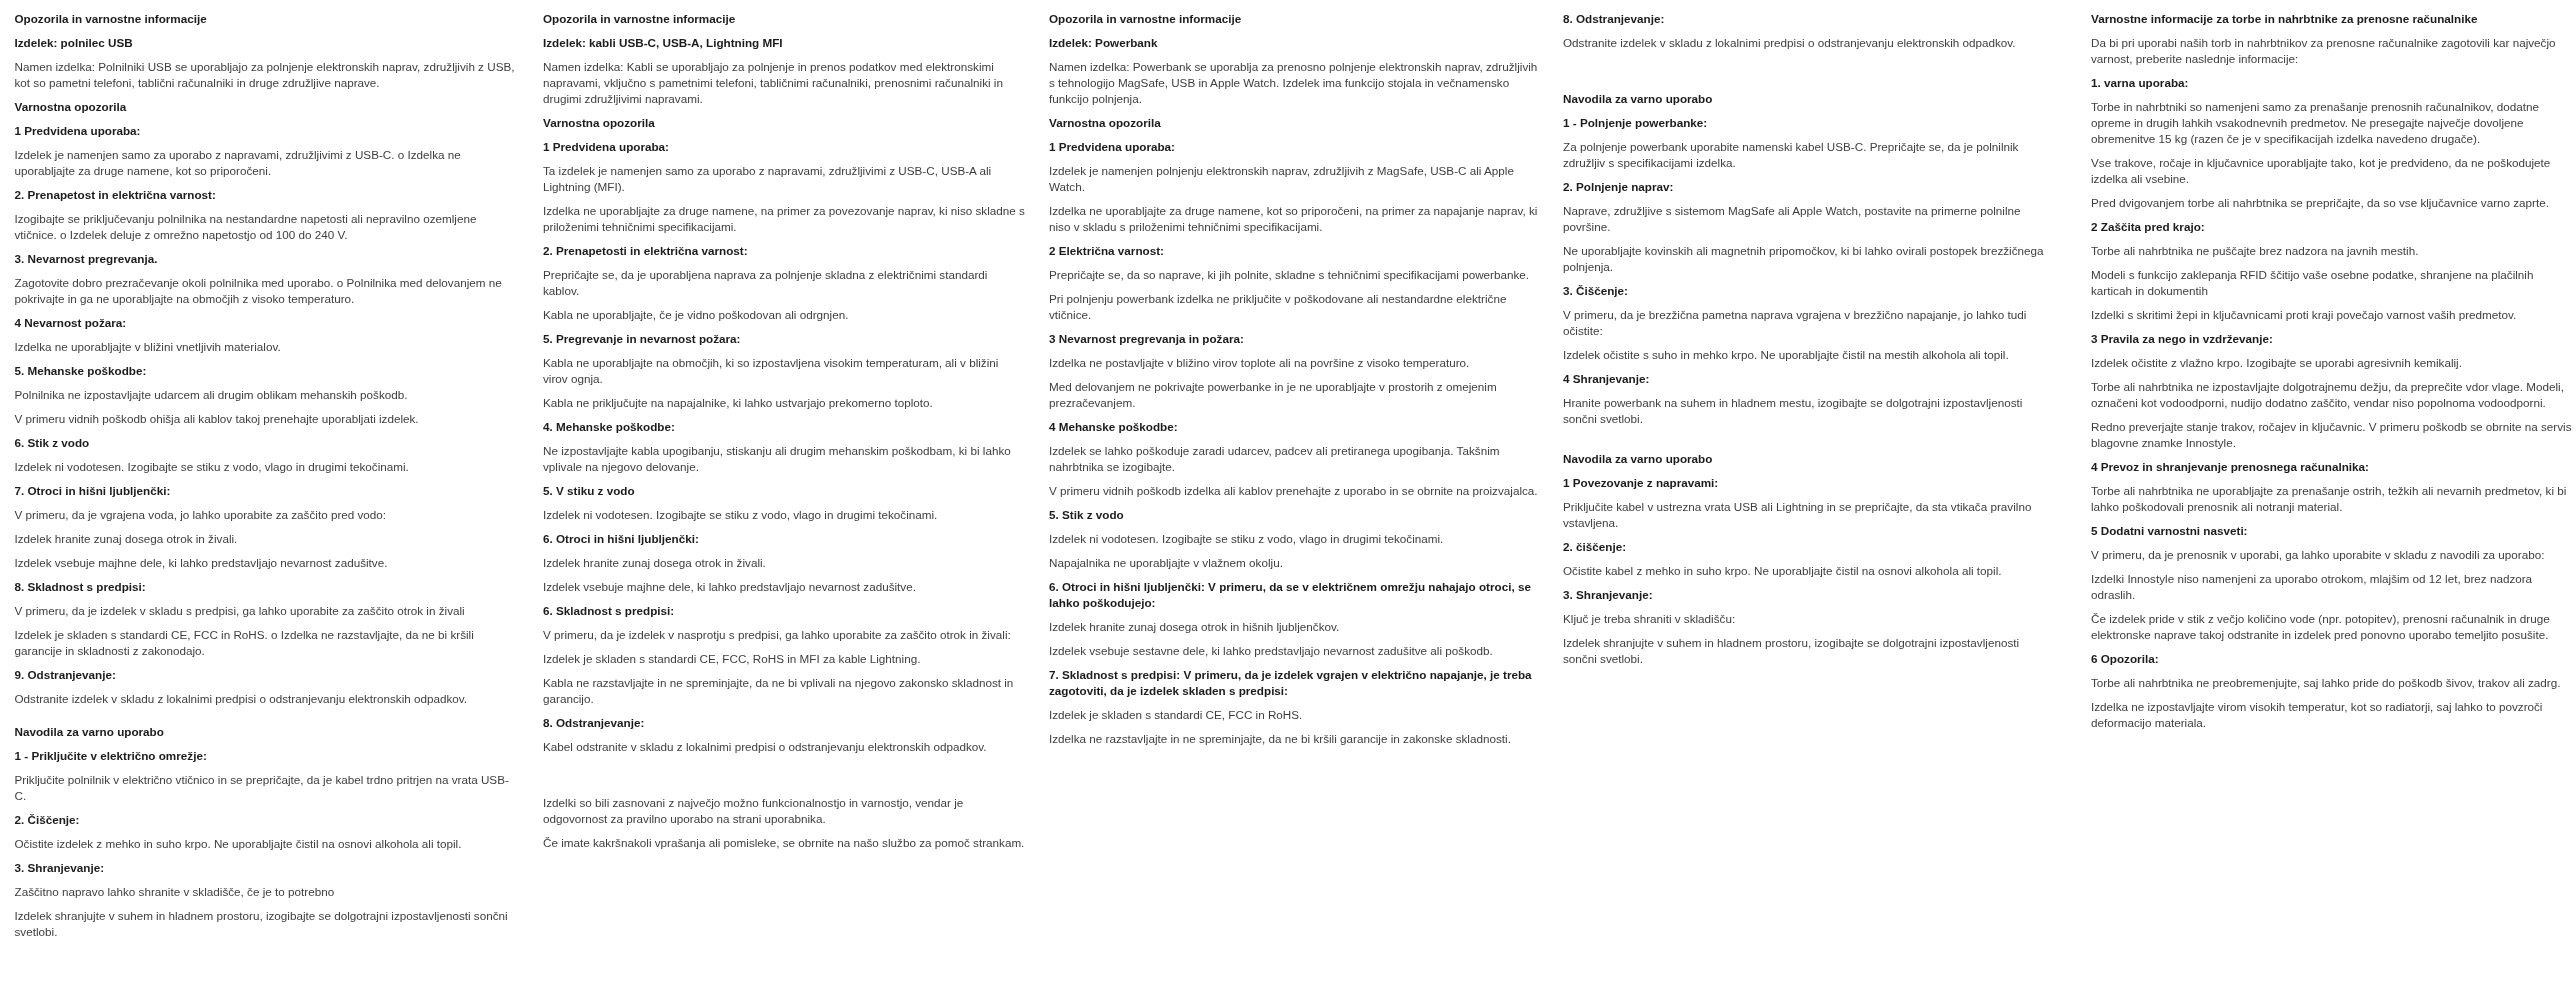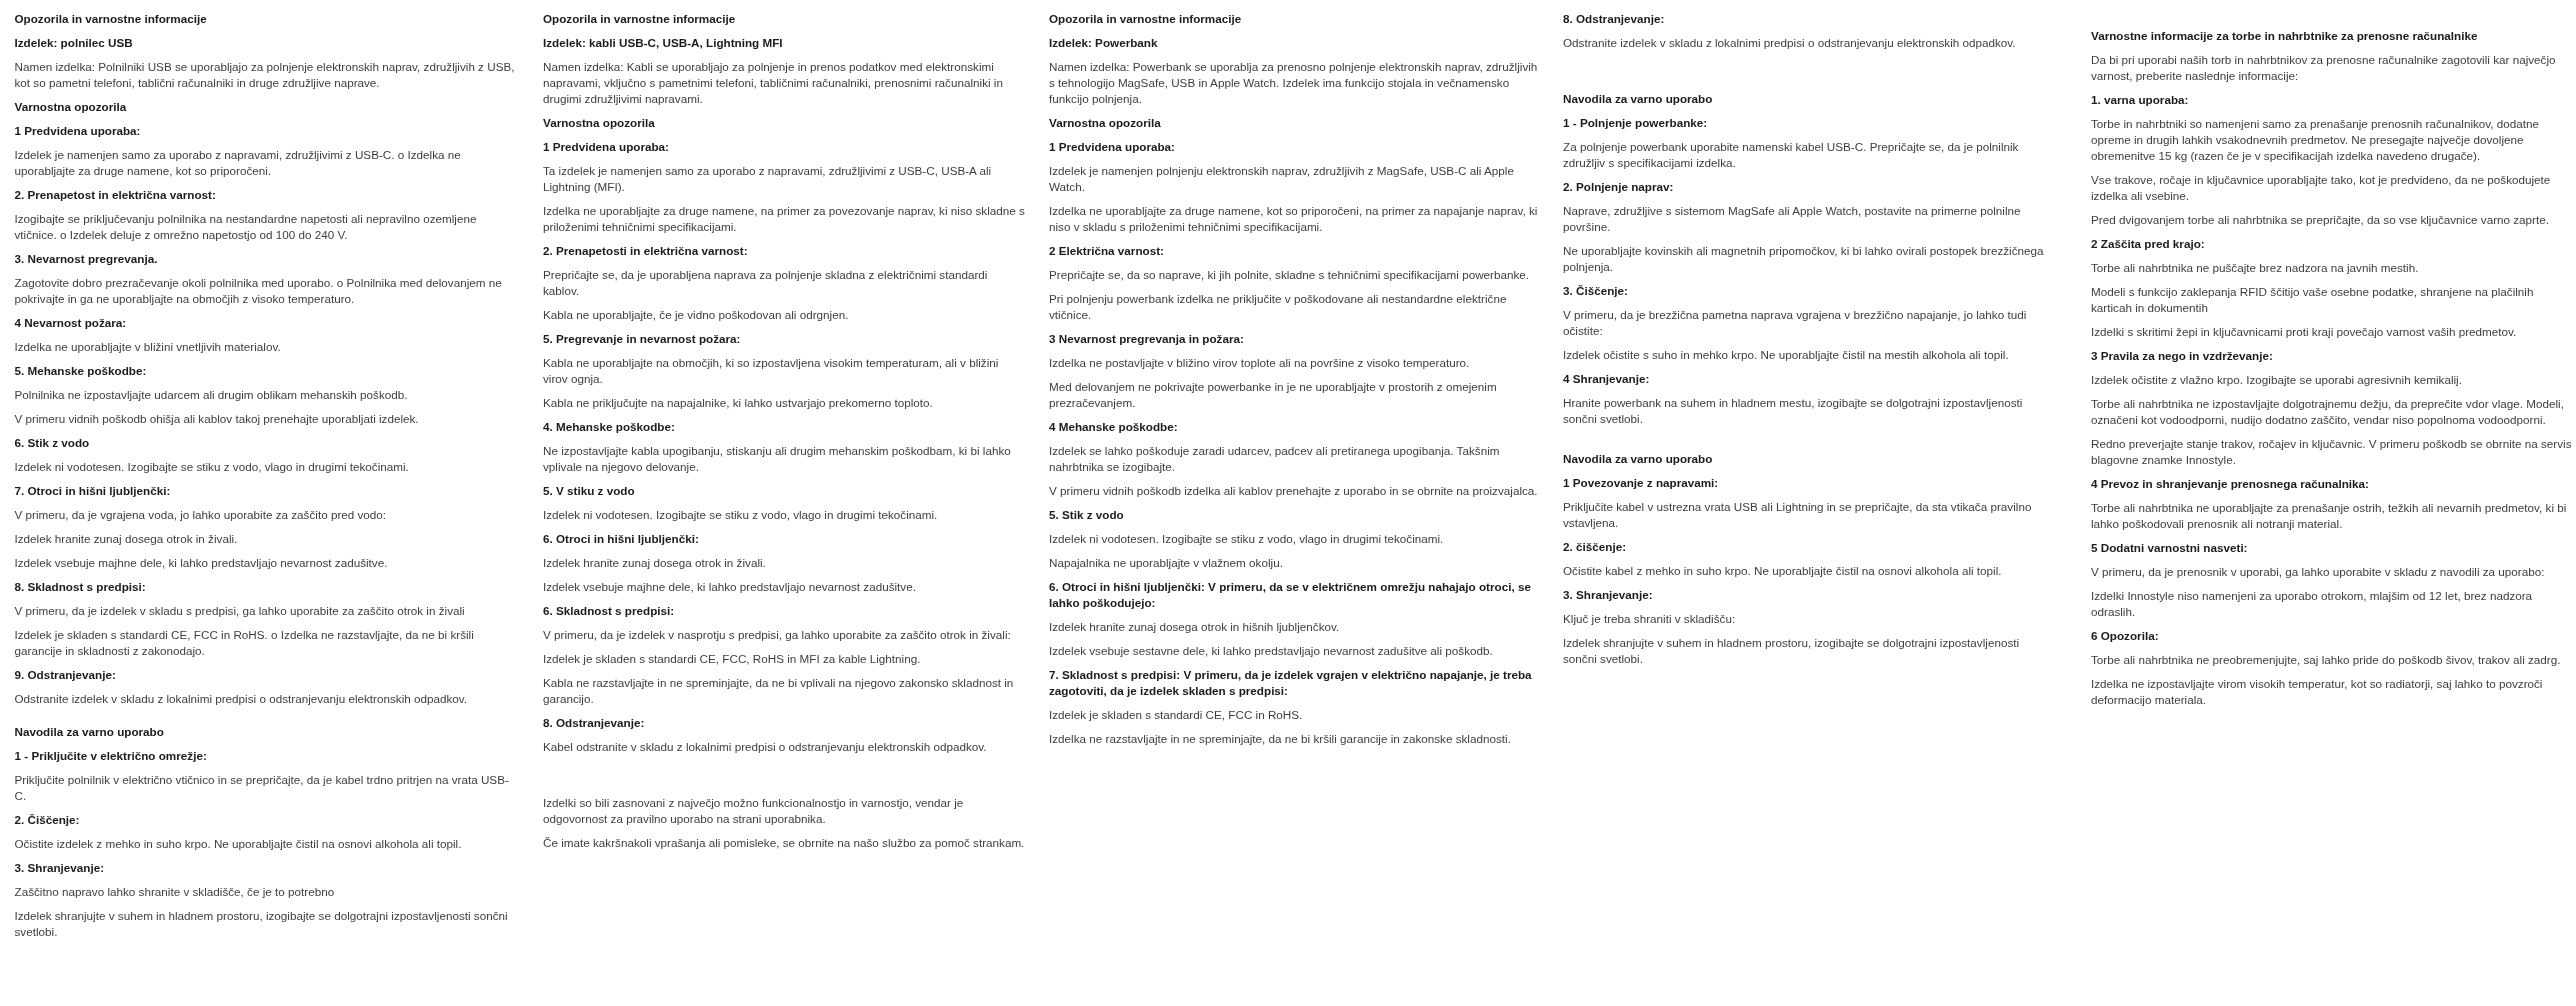--- a/index.html
+++ b/index.html
@@ -19,21 +19,21 @@
   }
   .col {
     position: absolute;
     top: 10.5px;
   }
   
   .col:nth-child(1) { left: 14.5px;   width: 502px; }
   .col:nth-child(2) { left: 543px;  width: 483px; }
   .col:nth-child(3) { left: 1049px; width: 489px; }
   .col:nth-child(4) { left: 1563px; width: 493px; }
-  .col:nth-child(5) { left: 2091px; width: 483px; margin-top: 17px; }
+  .col:nth-child(5) { left: 2091px; width: 483px; }
 
   .heading {
     font-size: 11.7px;
     line-height: 16px;
     font-weight: 700;
     color: #1c1c1c;
     margin: 0 0 8px 0;
   }
   .body {
     font-size: 11.7px;
@@ -181,18 +181,19 @@
       <p class="body">Izdelki s skritimi žepi in ključavnicami proti kraji povečajo varnost vaših predmetov.</p>
       <h3 class="heading">3 Pravila za nego in vzdrževanje:</h3>
       <p class="body">Izdelek očistite z vlažno krpo. Izogibajte se uporabi agresivnih kemikalij.</p>
       <p class="body">Torbe ali nahrbtnika ne izpostavljajte dolgotrajnemu dežju, da preprečite vdor vlage. Modeli, označeni kot vodoodporni, nudijo dodatno zaščito, vendar niso popolnoma vodoodporni.</p>
       <p class="body">Redno preverjajte stanje trakov, ročajev in ključavnic. V primeru poškodb se obrnite na servis blagovne znamke Innostyle.</p>
       <h3 class="heading">4 Prevoz in shranjevanje prenosnega računalnika:</h3>
       <p class="body">Torbe ali nahrbtnika ne uporabljajte za prenašanje ostrih, težkih ali nevarnih predmetov, ki bi lahko poškodovali prenosnik ali notranji material.</p>
       <h3 class="heading">5 Dodatni varnostni nasveti:</h3>
       <p class="body">V primeru, da je prenosnik v uporabi, ga lahko uporabite v skladu z navodili za uporabo:</p>
       <p class="body">Izdelki Innostyle niso namenjeni za uporabo otrokom, mlajšim od 12 let, brez nadzora odraslih.</p>
+      <p class="body">Če izdelek pride v stik z večjo količino vode (npr. potopitev), prenosni računalnik in druge elektronske naprave takoj odstranite in izdelek pred ponovno uporabo temeljito posušite.</p>
       <h3 class="heading">6 Opozorila:</h3>
       <p class="body">Torbe ali nahrbtnika ne preobremenjujte, saj lahko pride do poškodb šivov, trakov ali zadrg.</p>
       <p class="body">Izdelka ne izpostavljajte virom visokih temperatur, kot so radiatorji, saj lahko to povzroči deformacijo materiala.</p>
     </div>
   </div>
 
 
 </body></html>

